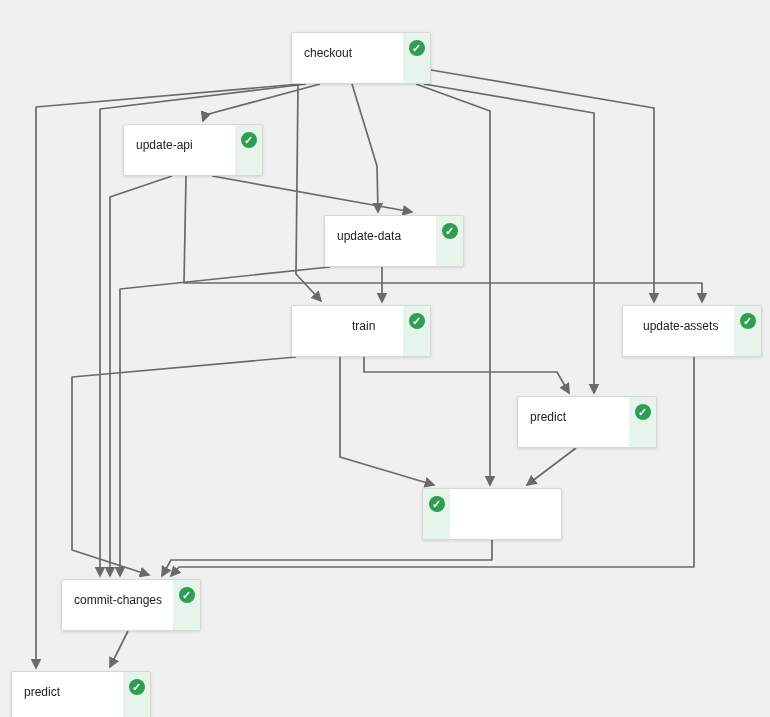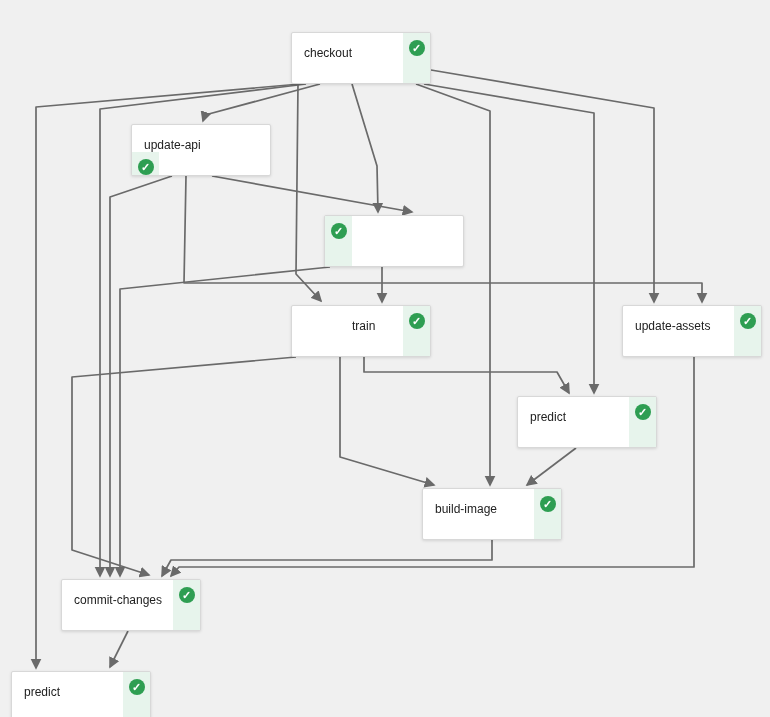--- a/index.html
+++ b/index.html
@@ -66,24 +66,24 @@
     border-radius: 50%;
     background: #2e9e52;
     color: #ffffff;
     font-size: 11px;
     line-height: 16px;
     text-align: center;
     font-weight: bold;
   }
   
   .n-checkout       { left: 291px; top: 16px;  }
-  .n-update-api     { left: 131px; top: 108px; flex-direction: column; }
+  .n-update-api     { left: 123px; top: 108px; }
   .n-update-data    { left: 324px; top: 199px; }
   .n-train          { left: 291px; top: 289px; padding-left: 48px; }
-  .n-update-assets  { left: 622px; top: 289px; }
+  .n-update-assets  { left: 622px; top: 289px; padding-left: 8px; }
   .n-predict        { left: 517px; top: 380px; }
   .n-build-image    { left: 422px; top: 472px; }
   .n-commit-changes { left: 61px;  top: 563px; }
   .n-rollout        { left: 11px;  top: 655px; }
 </style>
 </head>
 <body>
 
 <div class="canvas">
 
@@ -123,20 +123,21 @@
   </div>
 
   <div class="node n-update-api">
     <span class="label">update-api</span>
     <span class="strip">
       <span class="check">✓</span>
     </span>
   </div>
 
   <div class="node n-update-data">
+    <span class="label">update-data</span>
     <span class="strip">
       <span class="check">✓</span>
     </span>
   </div>
 
   <div class="node n-train">
     <span class="label">train</span>
     <span class="strip">
       <span class="check">✓</span>
     </span>
@@ -150,21 +151,20 @@
   </div>
 
   <div class="node n-predict">
     <span class="label">predict</span>
     <span class="strip">
       <span class="check">✓</span>
     </span>
   </div>
 
   <div class="node n-build-image">
-    <span class="label">build-image</span>
     <span class="strip">
       <span class="check">✓</span>
     </span>
   </div>
 
   <div class="node n-commit-changes">
     <span class="label">commit-changes</span>
     <span class="strip">
       <span class="check">✓</span>
     </span>

